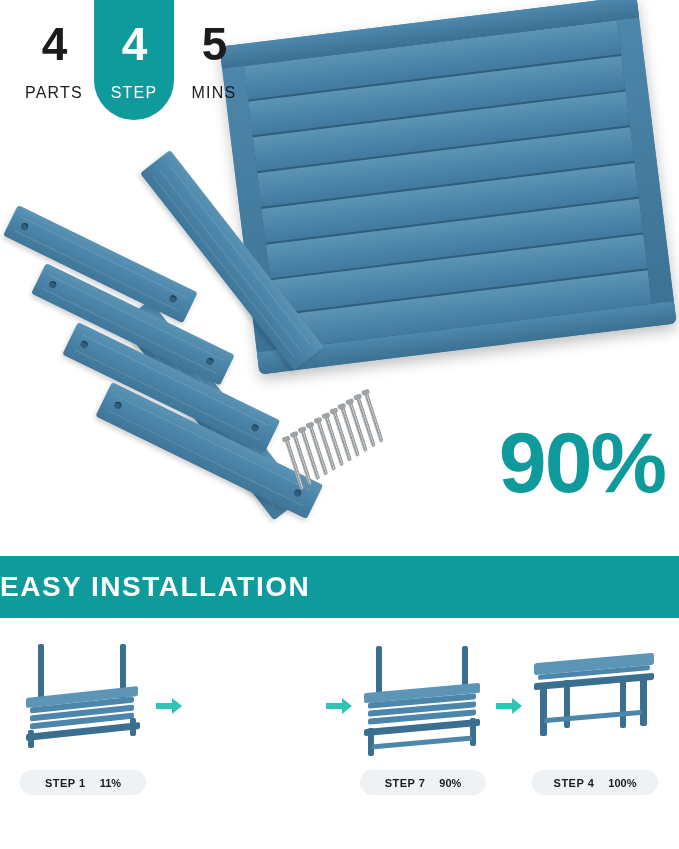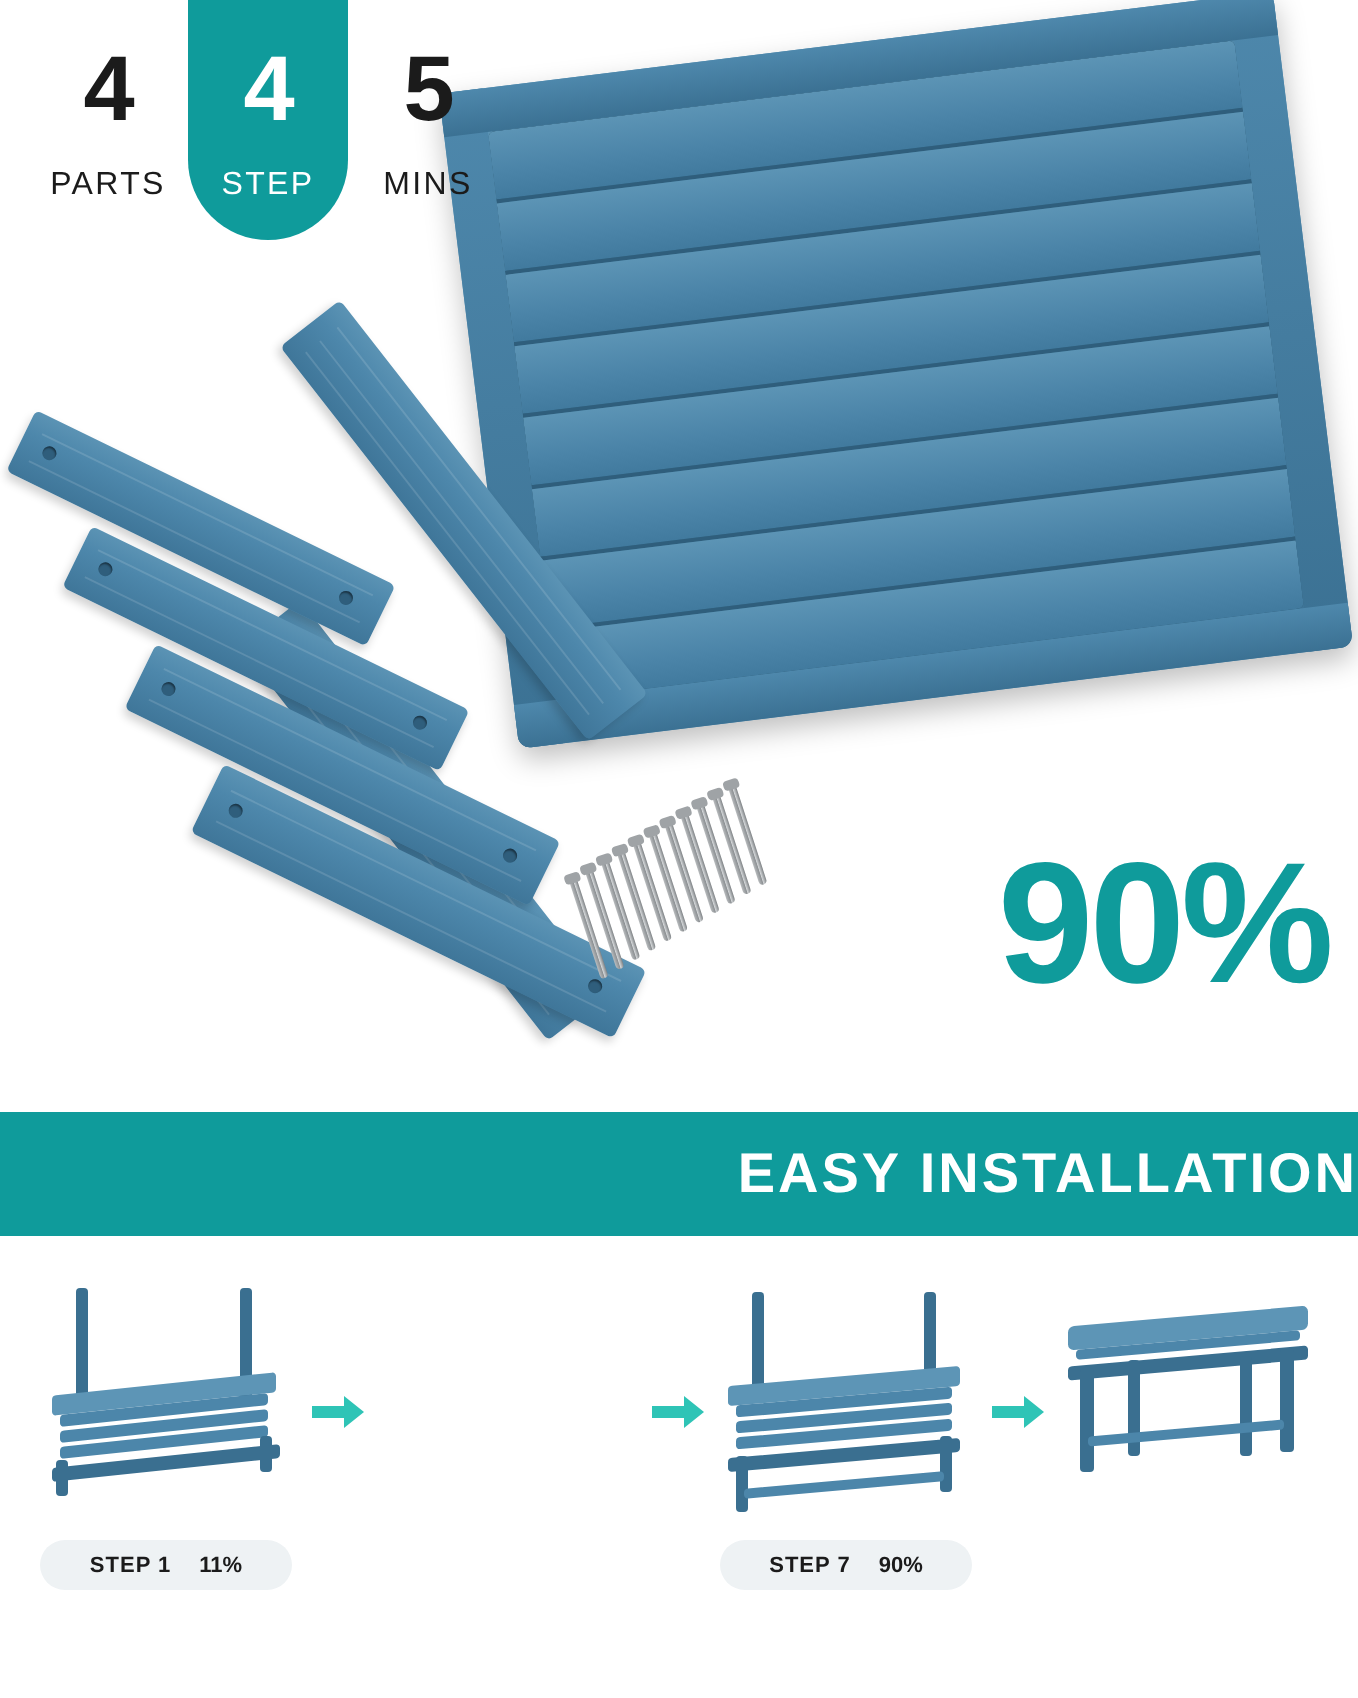--- a/index.html
+++ b/index.html
@@ -179,21 +179,21 @@
   
   .banner {
     position: absolute;
     left: 0;
     top: 556px;
     width: 679px;
     height: 62px;
     background: #0f9b9b;
     display: flex;
     align-items: center;
-    justify-content: flex-end;
+    justify-content: flex-start;
   }
   .banner-text {
     color: #ffffff;
     font-size: 28px;
     font-weight: bold;
     letter-spacing: 1.5px;
   }
 
   
   .steps {
@@ -415,14 +415,18 @@
     <div class="step-art">
       <div class="mtop mlight" style="left:14px;top:18px;width:120px;height:12px;transform:skewY(-5deg);border-radius:3px"></div>
       <div class="mslat" style="left:18px;top:30px;width:112px;height:5px;transform:skewY(-5deg)"></div>
       <div class="mslat mdark" style="left:14px;top:38px;width:120px;height:7px;transform:skewY(-5deg)"></div>
       <div class="mleg mdark" style="left:20px;top:44px;width:7px;height:52px"></div>
       <div class="mleg mdark" style="left:120px;top:34px;width:7px;height:52px"></div>
       <div class="mleg mdark" style="left:44px;top:40px;width:6px;height:48px"></div>
       <div class="mleg mdark" style="left:100px;top:38px;width:6px;height:50px"></div>
       <div class="mbar" style="left:24px;top:74px;width:98px;height:5px;transform:skewY(-5deg)"></div>
     </div>
+    <div class="pill">
+      <span class="sname">STEP 4</span>
+      <span class="sval">100%</span>
+    </div>
   </div>
 </div>
 
 </body></html>

